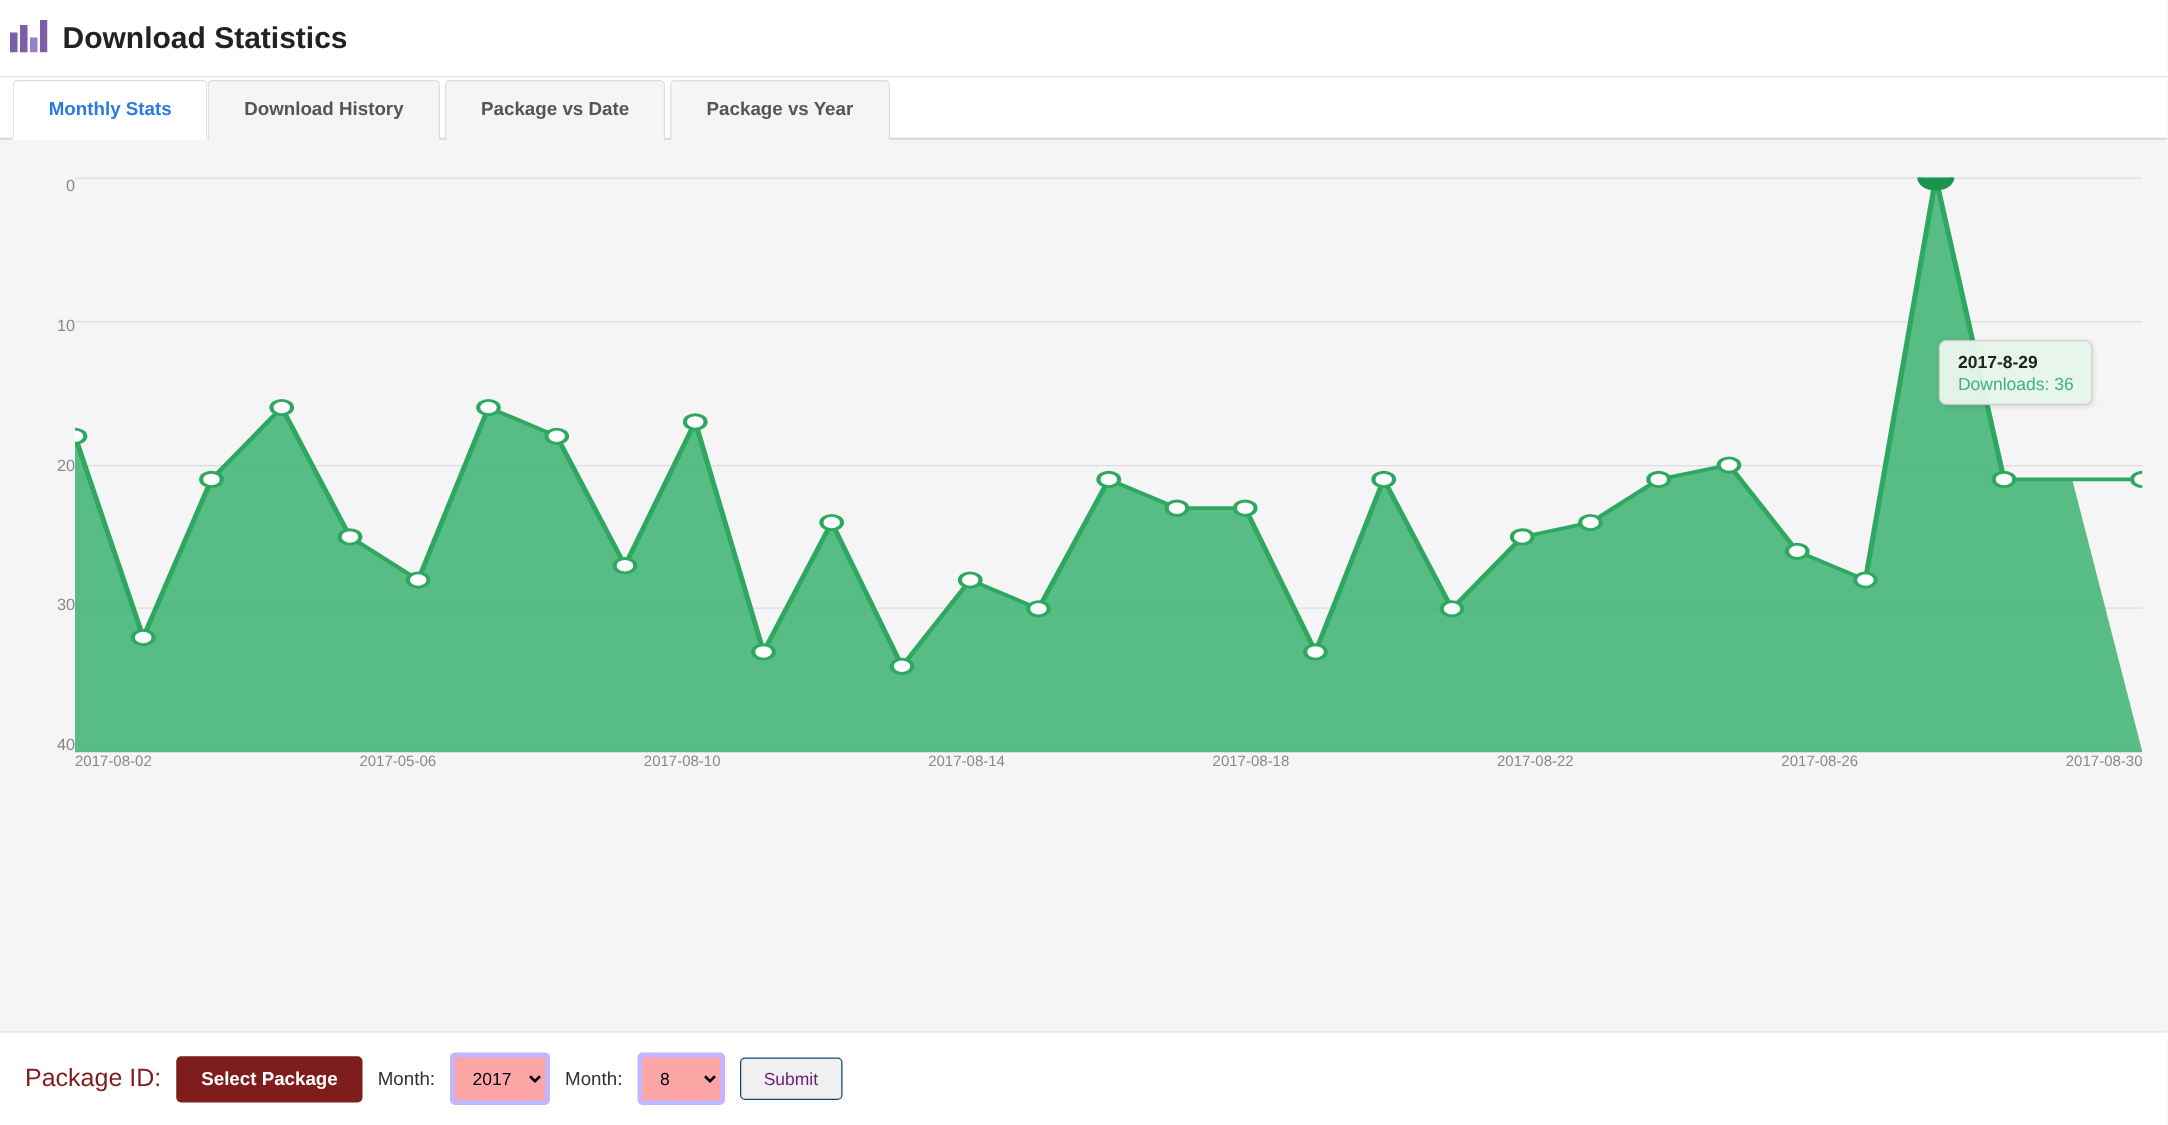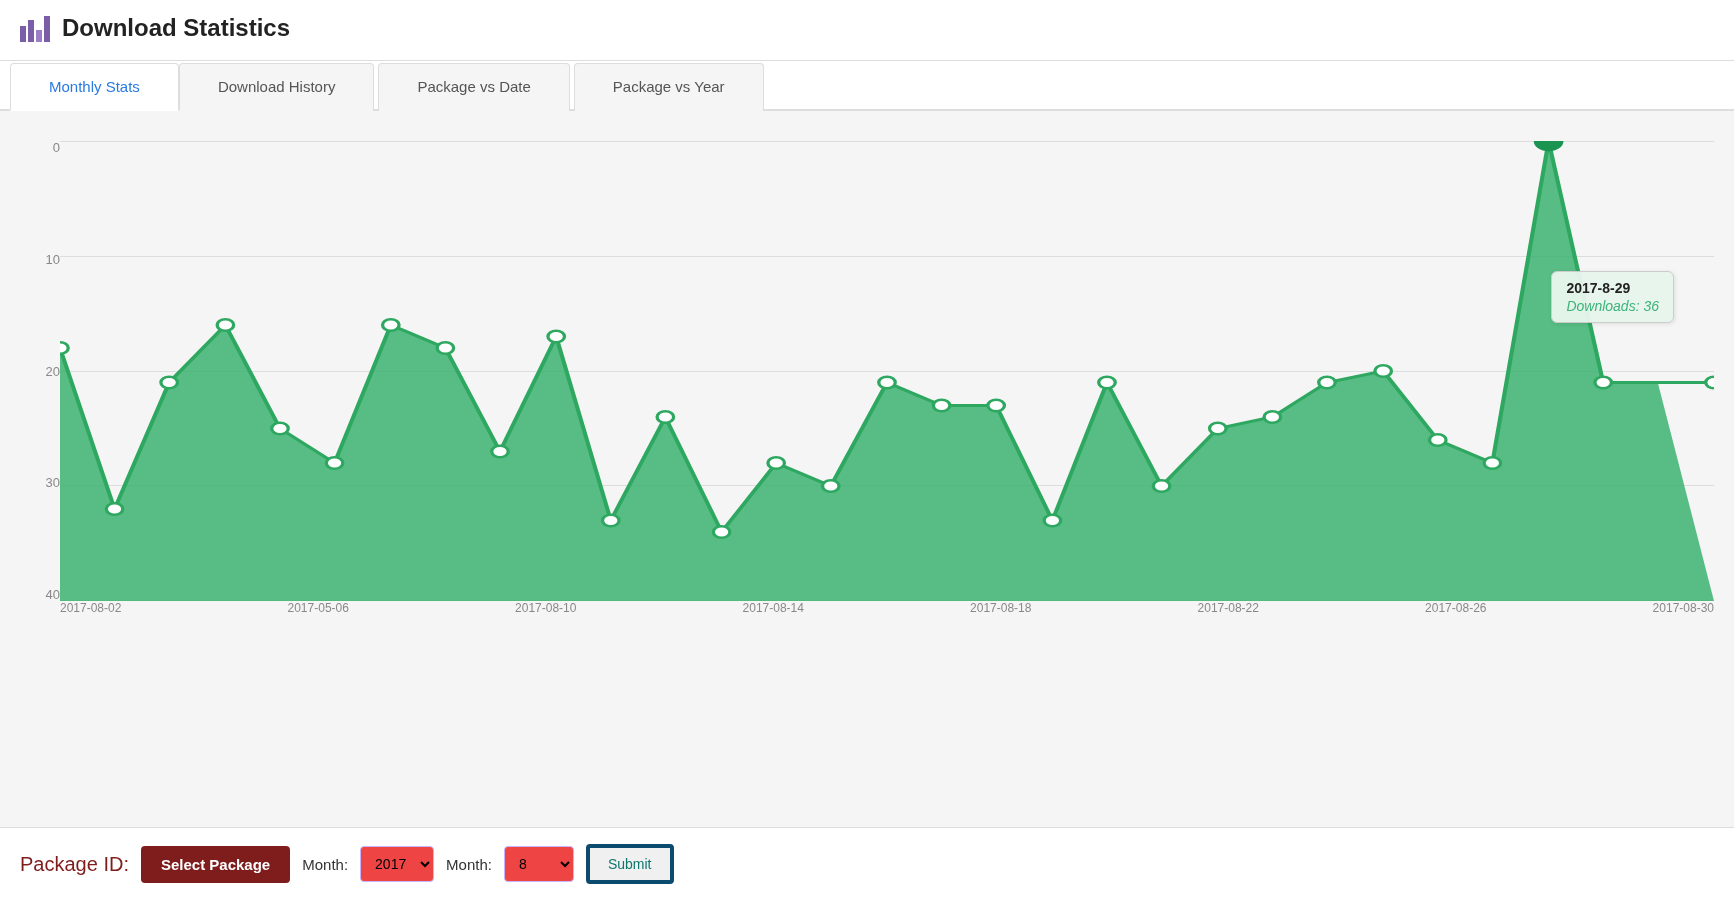--- a/index.html
+++ b/index.html
@@ -9,43 +9,44 @@
       color: #333;
     }
     .page-wrapper {
       background: #fff;
       min-height: 900px;
       display: flex;
       flex-direction: column;
     }
     .header {
       display: flex;
-      padding: 14px 20px;
+      align-items: center;
+      padding: 14px 8px;
       border-bottom: 1px solid #ddd;
       background: #fff;
     }
     .header-icon {
       margin-right: 12px;
       color: #7b5ea7;
     }
     .header-title {
       font-size: 24px;
       font-weight: bold;
       color: #222;
     }
     .tabs-bar {
       display: flex;
       border-bottom: 2px solid #ddd;
       background: #fff;
       padding: 0 10px;
     }
     .tab {
-      padding: 14px 38px;
+      padding: 14px 28px;
       font-size: 15px;
-      font-weight: 400;
+      font-weight: 700;
       color: #555;
       cursor: pointer;
       border: 1px solid transparent;
       border-bottom: none;
       position: relative;
       top: 2px;
       background: #fff;
       border-radius: 4px 4px 0 0;
     }
     .tab.active {
@@ -141,21 +142,20 @@
       pointer-events: none;
       box-shadow: 1px 1px 4px rgba(0,0,0,0.1);
     }
     .tooltip-date {
       font-weight: bold;
       color: #222;
     }
     .tooltip-value {
       color: #3db37a;
       margin-top: 2px;
-      font-style: italic;
     }
     .footer-bar {
       display: flex;
       align-items: center;
       gap: 12px;
       padding: 16px 20px;
       background: #fff;
       border-top: 1px solid #ddd;
     }
     .footer-label {
@@ -172,35 +172,35 @@
       font-size: 15px;
       font-weight: 600;
       cursor: pointer;
     }
     .year-label, .month-label {
       font-size: 15px;
       color: #333;
     }
     .year-select, .month-select {
       padding: 8px 10px;
-      border: 1px solid #c4b5fd;
+      border: 4px solid #c4b5fd;
       border-radius: 4px;
       font-size: 14px;
-      background: #ef4444;
+      background: #fca5a5;
       cursor: pointer;
       min-width: 70px;
     }
     .submit-btn {
       background: #f0f0f0;
-      border: 4px solid #0c4a6e;
+      border: 1px solid #0c4a6e;
       padding: 8px 18px;
       border-radius: 4px;
       font-size: 14px;
       cursor: pointer;
-      color: #0f766e;
+      color: #701a75;
     }
   </style>
 </head>
 <body>
 
 <div class="page-wrapper">
 
   <div class="header">
     <span class="header-icon">
       <svg width="30" height="28" viewBox="0 0 30 28">

